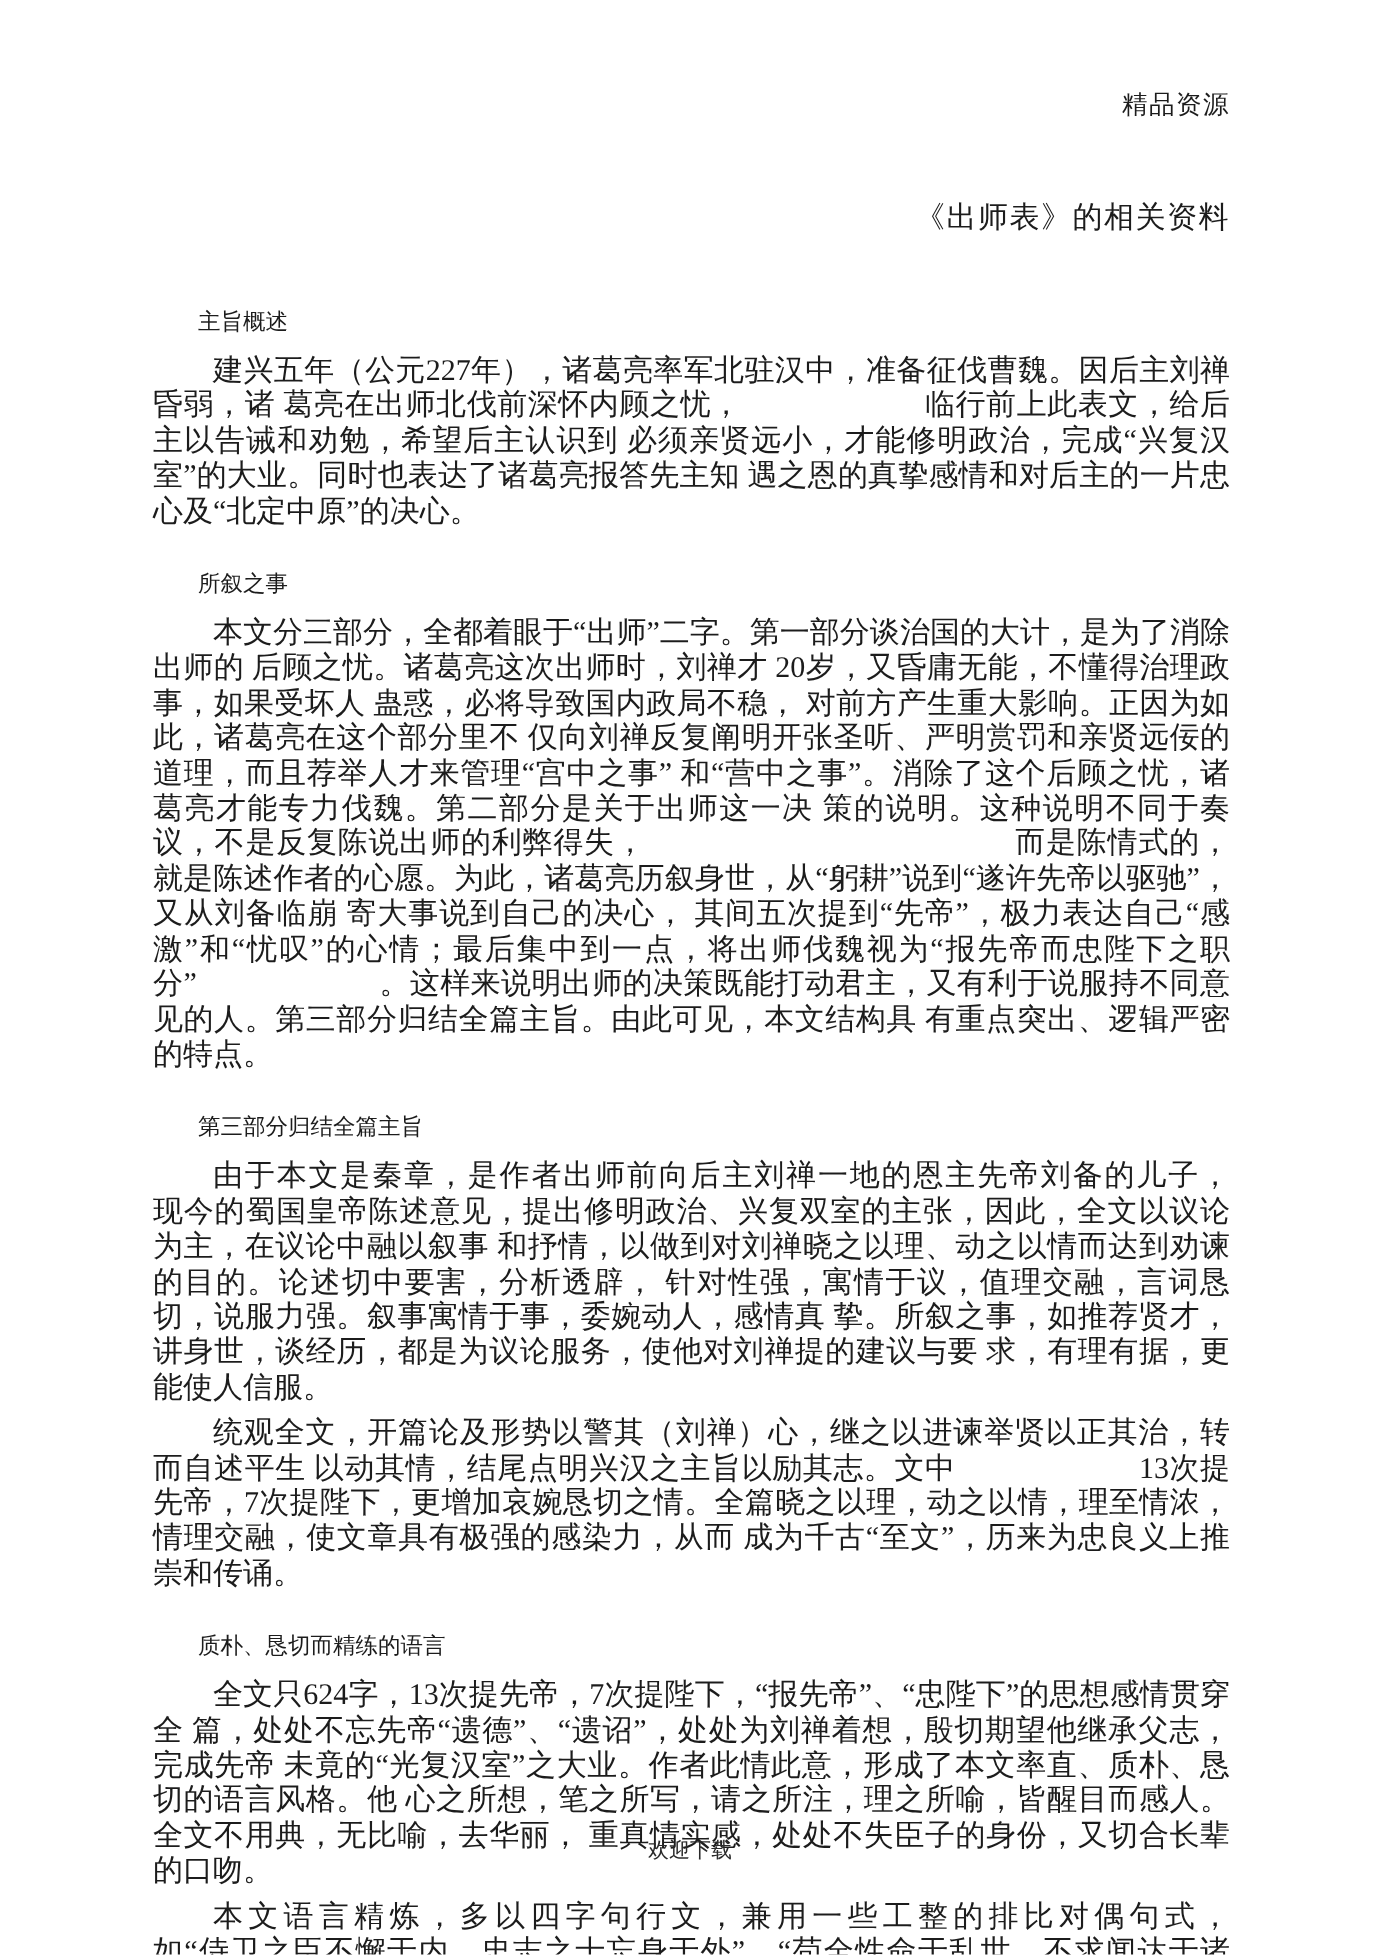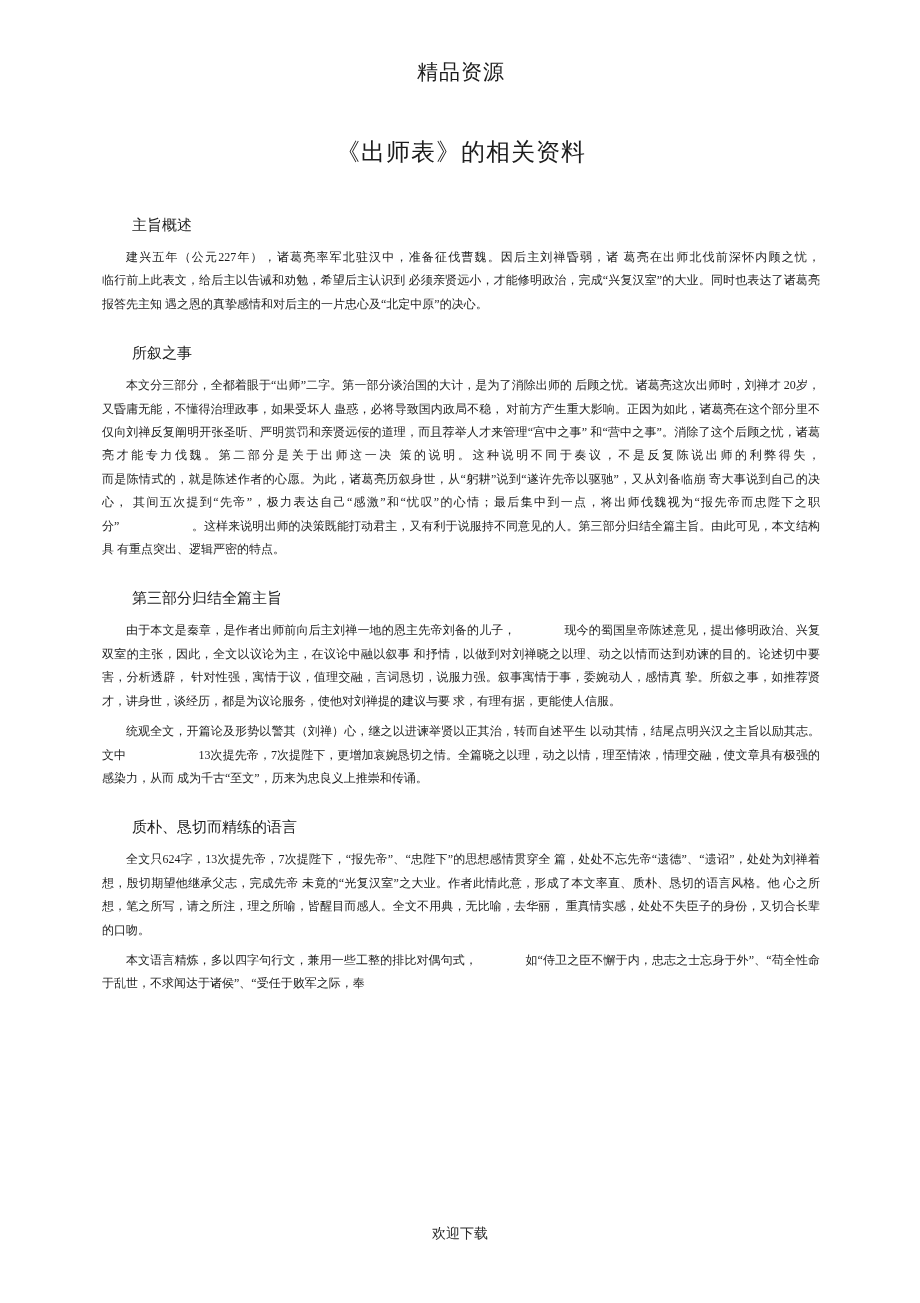--- a/index.html
+++ b/index.html
@@ -12,43 +12,43 @@
     height: 1303px;
     position: relative;
     overflow: hidden;
     color: #1c1c1c;
     font-family: "Liberation Serif", "DejaVu Serif", serif;
   }
   .doc {
     padding: 58px 100px 0 102px;
   }
   .brand {
-    text-align: center;
-    font-size: 21px;
+    text-align: right;
+    font-size: 17px;
     letter-spacing: 1px;
   }
   .main-title {
-    text-align: center;
-    font-size: 24px;
+    text-align: right;
+    font-size: 20px;
     font-weight: normal;
     letter-spacing: 1px;
     margin: 50px 0 0 0;
   }
   .heading {
     font-size: 15px;
     text-indent: 2em;
     margin: 26px 0 0 0;
     line-height: 23px;
     font-family: Liberation Serif, serif;
   }
   .heading.first {
     margin-top: 46px;
   }
   .para {
-    font-size: 12px;
+    font-size: 20px;
     line-height: 23.4px;
     text-align: justify;
     text-indent: 2em;
     margin: 9px 0 0 0;
   }
   .para + .para {
     margin-top: 7px;
   }
   .footer {
     position: absolute;

